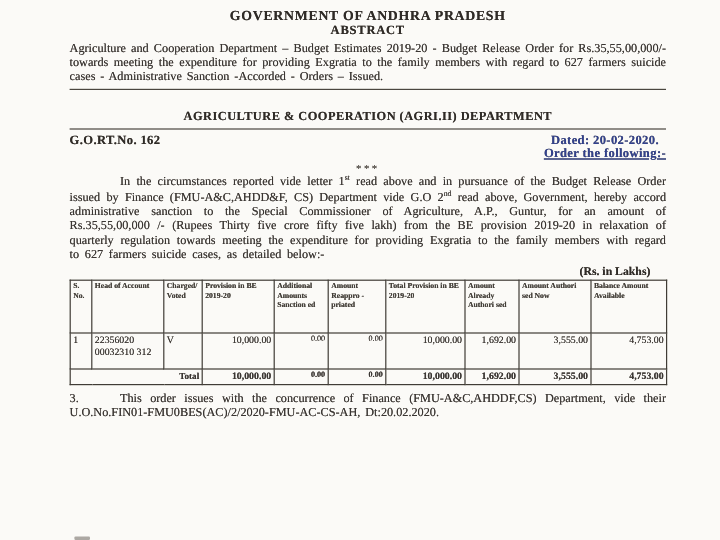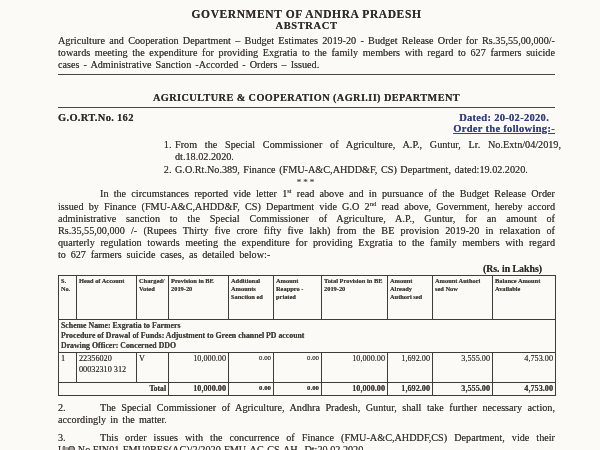--- a/index.html
+++ b/index.html
@@ -71,24 +71,20 @@
   <hr class="rule">
 
   <div class="go-row">
     <div class="go-no">G.O.RT.No. 162</div>
     <div class="dated-block">
       <div class="dated" style="color:#31418f">Dated: 20-02-2020.</div>
       <div class="readfoll" style="color:#31418f">Order the following:-</div>
     </div>
   </div>
 
-  <ol class="refs">
-    <li>From the Special Commissioner of Agriculture, A.P., Guntur, Lr. No.Extn/04/2019, dt.18.02.2020.</li>
-    <li>G.O.Rt.No.389, Finance (FMU-A&amp;C,AHDD&amp;F, CS) Department, dated:19.02.2020.</li>
-  </ol>
 
   <div class="stars">***</div>
 
 
   <p class="order-para"><span>In the circumstances reported vide letter 1</span><sup>st</sup><span> read above and in pursuance of the Budget Release Order issued by Finance (FMU-A&amp;C,AHDD&amp;F, CS) Department vide G.O 2</span><sup>nd</sup><span> read above, Government, hereby accord administrative sanction to the Special Commissioner of Agriculture, A.P., Guntur, for an amount of Rs.35,55,00,000 /- (Rupees Thirty five crore fifty five lakh) from the BE provision 2019-20 in relaxation of quarterly regulation towards meeting the expenditure for providing Exgratia to the family members with regard to 627 farmers suicide cases, as detailed below:-</span></p>
 
   <div class="rs-lakhs">(Rs. in Lakhs)</div>
 
   <table class="sanction">
     <colgroup>
@@ -109,27 +105,20 @@
       <td class="th">Head of Account</td>
       <td class="th">Charged/ Voted</td>
       <td class="th">Provision in BE 2019-20</td>
       <td class="th">Additional Amounts Sanction ed</td>
       <td class="th">Amount Reappro -priated</td>
       <td class="th">Total Provision in BE 2019-20</td>
       <td class="th">Amount Already Authori sed</td>
       <td class="th">Amount Authori sed Now</td>
       <td class="th">Balance Amount Available</td>
     </tr>
-    <tr>
-      <td colspan="10" class="scheme-cell">
-        <div>Scheme Name: Exgratia to Farmers</div>
-        <div>Procedure of Drawal of Funds: Adjustment to Green channel PD account</div>
-        <div>Drawing Officer: Concerned DDO</div>
-      </td>
-    </tr>
     <tr class="data-row">
       <td class="acct">1</td>
       <td class="acct">22356020 00032310 312</td>
       <td class="acct">V</td>
       <td class="num">10,000.00</td>
       <td class="zero">0.00</td>
       <td class="zero">0.00</td>
       <td class="num">10,000.00</td>
       <td class="num">1,692.00</td>
       <td class="num">3,555.00</td>
@@ -141,19 +130,18 @@
       <td class="zero">0.00</td>
       <td class="zero">0.00</td>
       <td class="num">10,000.00</td>
       <td class="num">1,692.00</td>
       <td class="num">3,555.00</td>
       <td class="num">4,753.00</td>
     </tr>
   </tbody>
     </table>
 
-  <p class="bodypara"><span class="pnum">2.</span><span>The Special Commissioner of Agriculture, Andhra Pradesh, Guntur, shall take further necessary action, accordingly in the matter.</span></p>
 
   <p class="bodypara"><span class="pnum">3.</span><span>This order issues with the concurrence of Finance (FMU-A&amp;C,AHDDF,CS) Department, vide their U.O.No.FIN01-FMU0BES(AC)/2/2020-FMU-AC-CS-AH, Dt:20.02.2020.</span></p>
 
   <div class="partial-to"></div>
 
 </div>
 
 </body></html>

